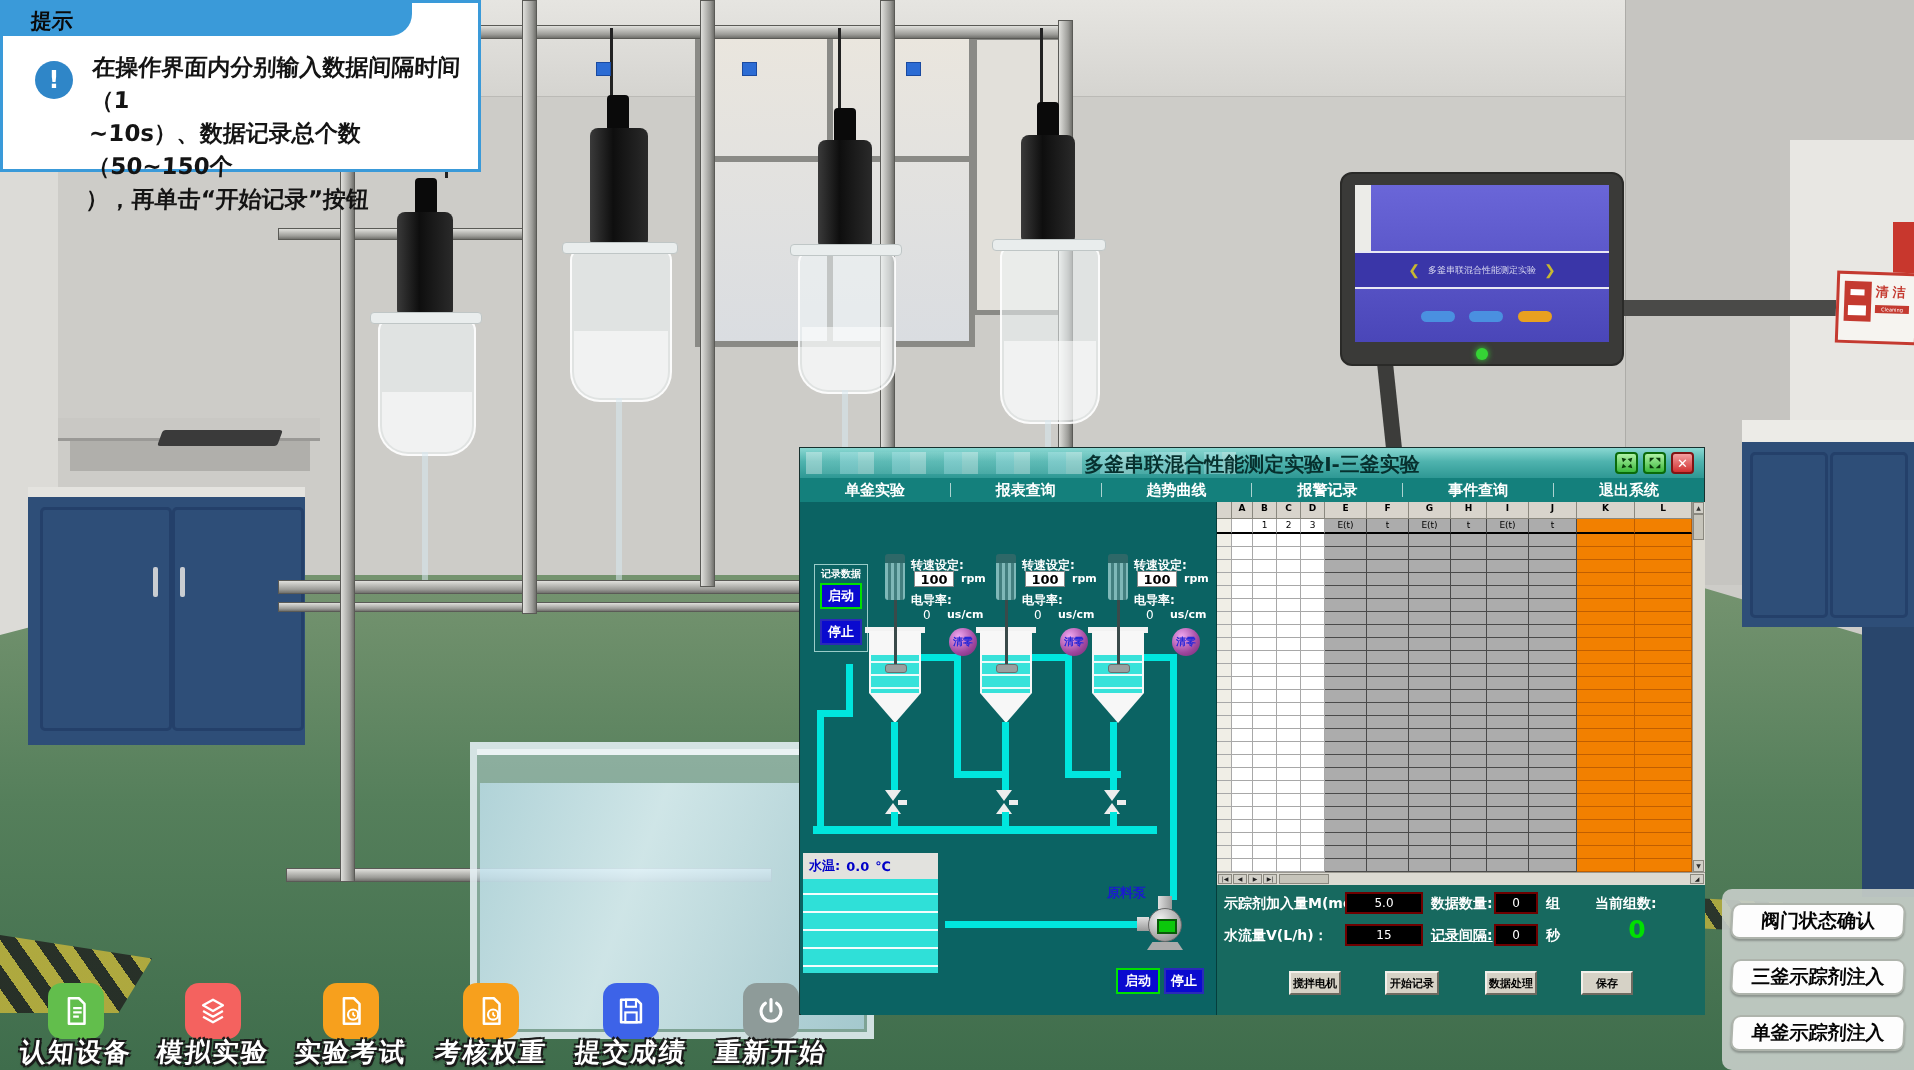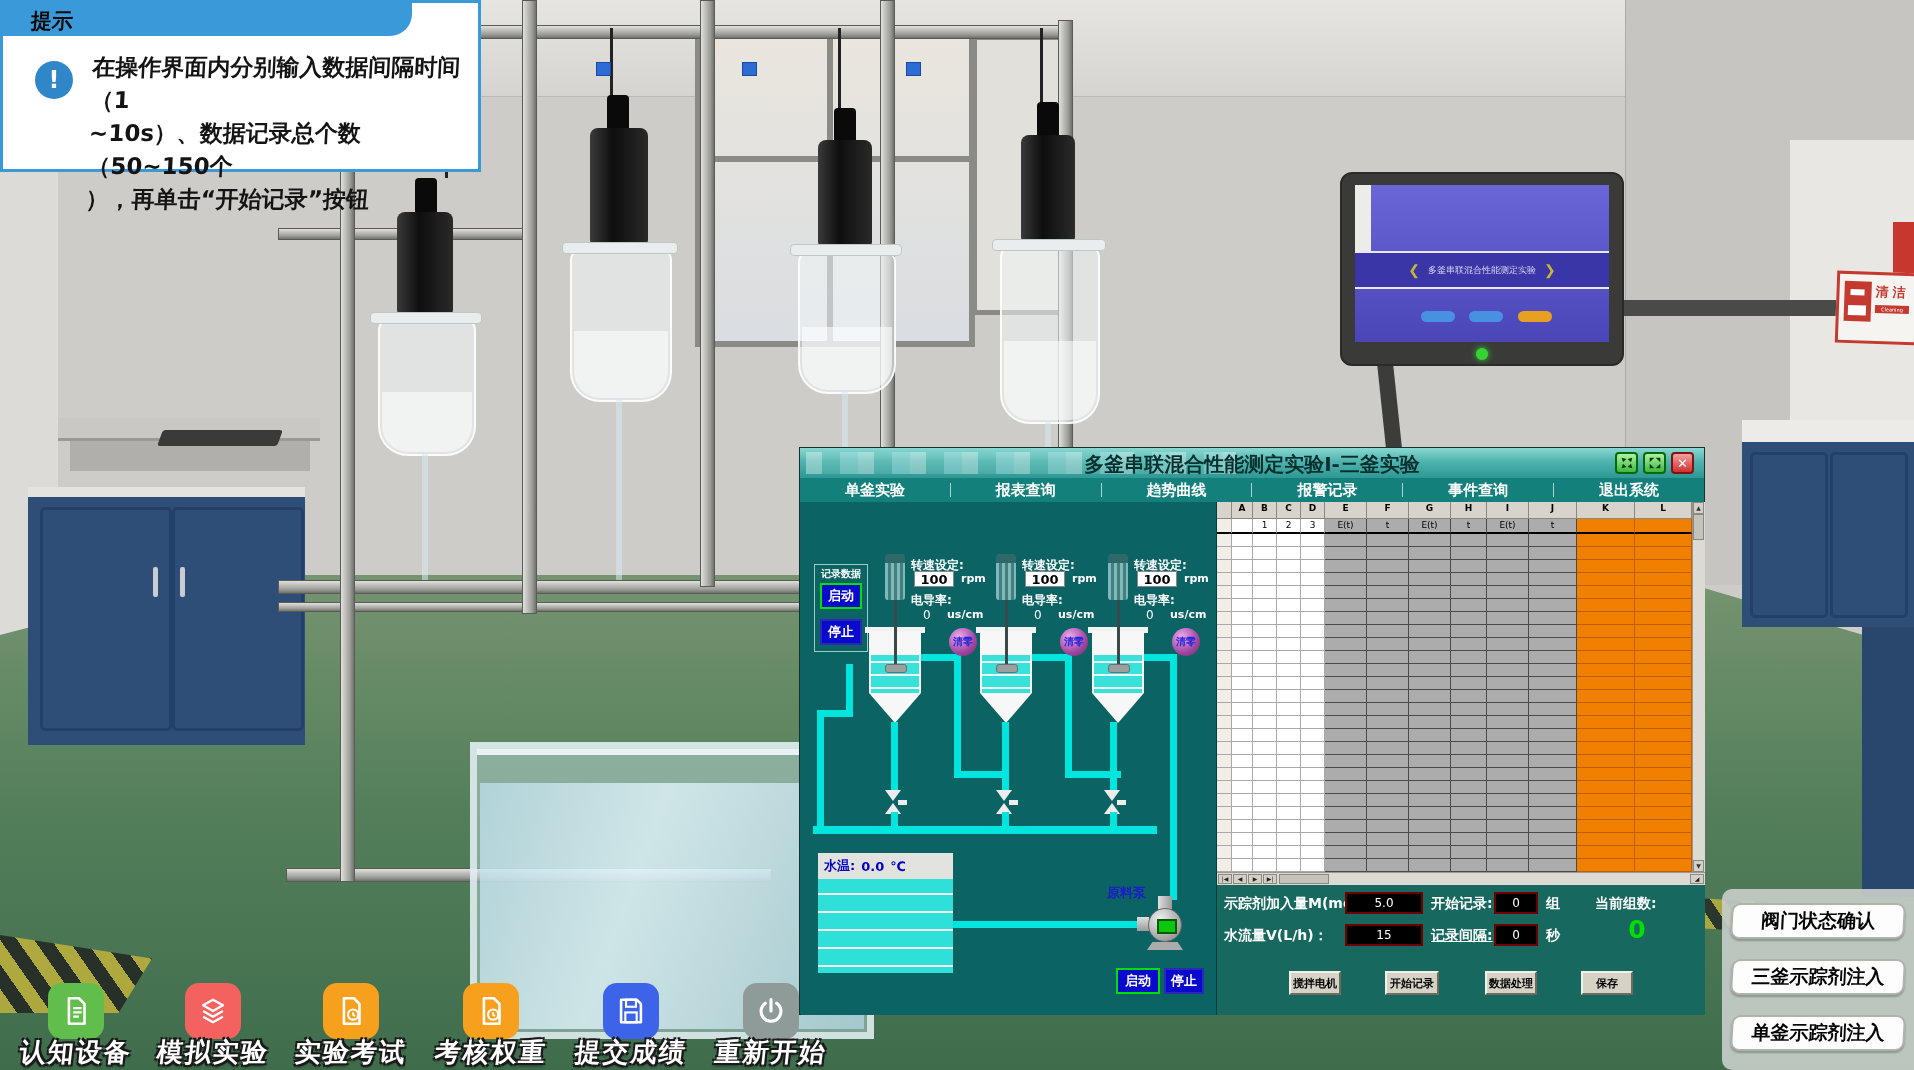--- a/index.html
+++ b/index.html
@@ -133,21 +133,21 @@
     background-size:23px 13px;background-position:3px 6px;}
   .vcone{position:absolute;background:#F7F7F7;clip-path:polygon(0 0,100% 0,50% 100%);}
   .vshaft{position:absolute;width:3px;background:#3A4A4A;}
   .vimp{position:absolute;height:7px;background:#9AA0A0;border-radius:3px;border:1px solid #6A7070;}
   .valve{position:absolute;width:22px;height:24px;}
   .valve:before{content:"";position:absolute;left:3px;top:0;border-left:8px solid transparent;
     border-right:8px solid transparent;border-top:11px solid #EDEDED;}
   .valve:after{content:"";position:absolute;left:3px;bottom:0;border-left:8px solid transparent;
     border-right:8px solid transparent;border-bottom:11px solid #EDEDED;}
   .valve .tick{position:absolute;right:-3px;top:10px;width:9px;height:5px;background:#EDEDED;}
-  #wtank{left:17px;top:351px;width:135px;height:140px;}
+  #wtank{left:2px;top:351px;width:135px;height:140px;}
   #wtankhead{left:0;top:0;width:100%;height:26px;background:#E2E2DE;color:#0000C8;
     font-size:13px;font-weight:bold;display:flex;align-items:center;padding-left:6px;box-sizing:border-box;gap:6px;}
   #wtankbody{left:0;top:26px;width:100%;height:94px;background:#2FE0D8;
     background-image:linear-gradient(rgba(255,255,255,.95) 2px,transparent 2px);
     background-size:30px 18px;background-position:6px 14px;}
   #pumplabel{left:306px;top:382px;color:#1A1AD0;font-size:13px;font-weight:bold;}
   .pumpbody{left:344px;top:398px;width:40px;height:48px;}
   .pumpcircle{position:absolute;left:3px;top:8px;width:34px;height:34px;border-radius:50%;
     background:radial-gradient(circle at 35% 30%,#F0F0F0,#9A9A9A 75%,#787878);border:1px solid #6A6A6A;box-sizing:border-box;}
   .pumpgreen{position:absolute;left:12px;top:19px;width:16px;height:11px;background:#0CC80C;border:2px solid #0A5A0A;}
@@ -900,21 +900,21 @@
       <div class="navbtn" style="left:31px;">▶</div>
       <div class="navbtn" style="left:46px;">▶|</div>
       <div id="hthumb"></div>
       <div class="navbtn" style="right:1px;">◢</div>
     </div>
   </div>
 
   <div class="abs" id="ctrl">
     <div class="clabel" style="left:7px;top:10px;">示踪剂加入量M(mol)：</div>
     <div class="blkfield" style="left:128px;top:7px;width:78px;height:22px;">5.0</div>
-    <div class="clabel" style="left:214px;top:10px;">开始记录:</div>
+    <div class="clabel" style="left:214px;top:10px;">数据数量:</div>
     <div class="blkfield" style="left:277px;top:7px;width:44px;height:22px;">0</div>
     <div class="clabel" style="left:329px;top:10px;">组</div>
     <div class="clabel" style="left:378px;top:10px;">当前组数:</div>
     <div class="clabel" style="left:7px;top:42px;">水流量V(L/h)：</div>
     <div class="blkfield" style="left:128px;top:39px;width:78px;height:22px;">15</div>
     <div class="clabel" style="left:214px;top:42px;text-decoration:underline;">记录间隔:</div>
     <div class="blkfield" style="left:277px;top:39px;width:44px;height:22px;">0</div>
     <div class="clabel" style="left:329px;top:42px;">秒</div>
     <div id="curval">0</div>
     <div id="ctrlbtns">

